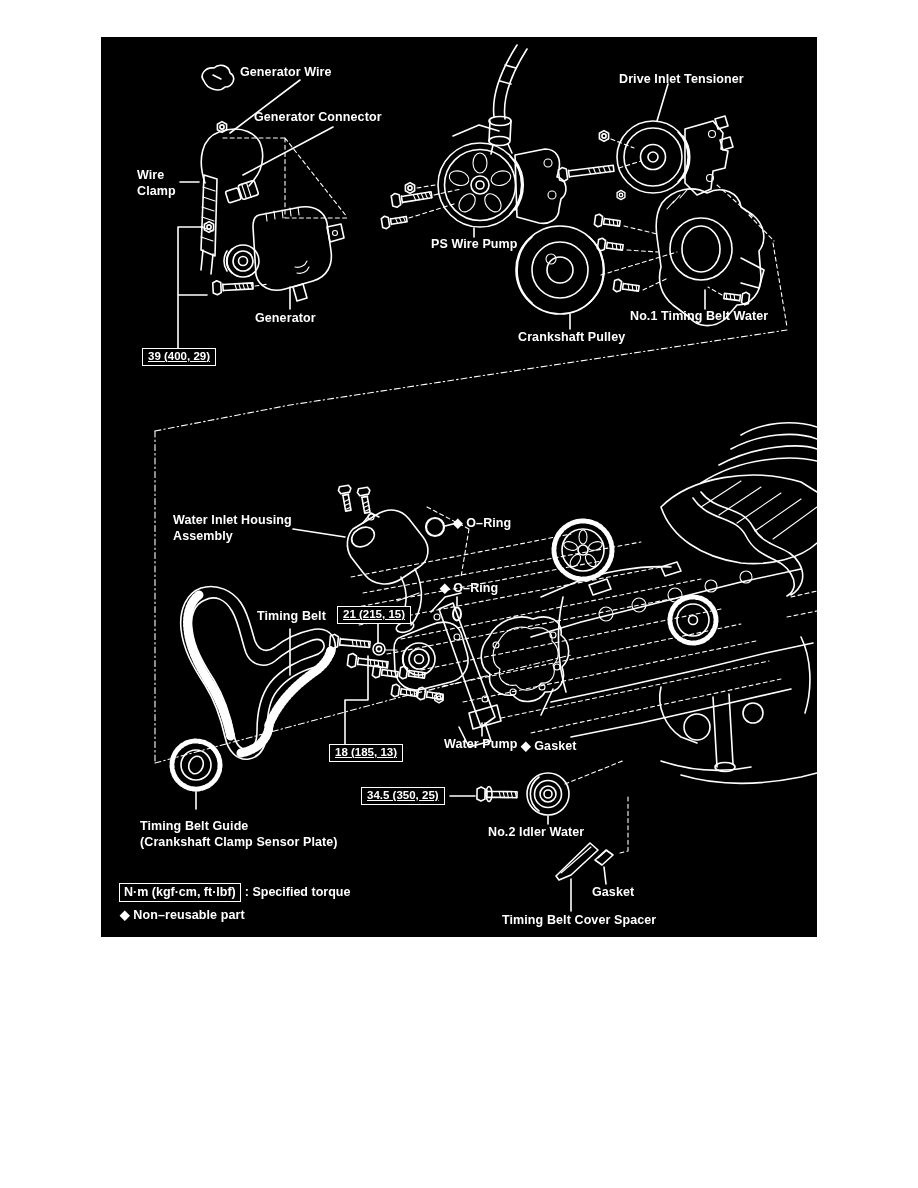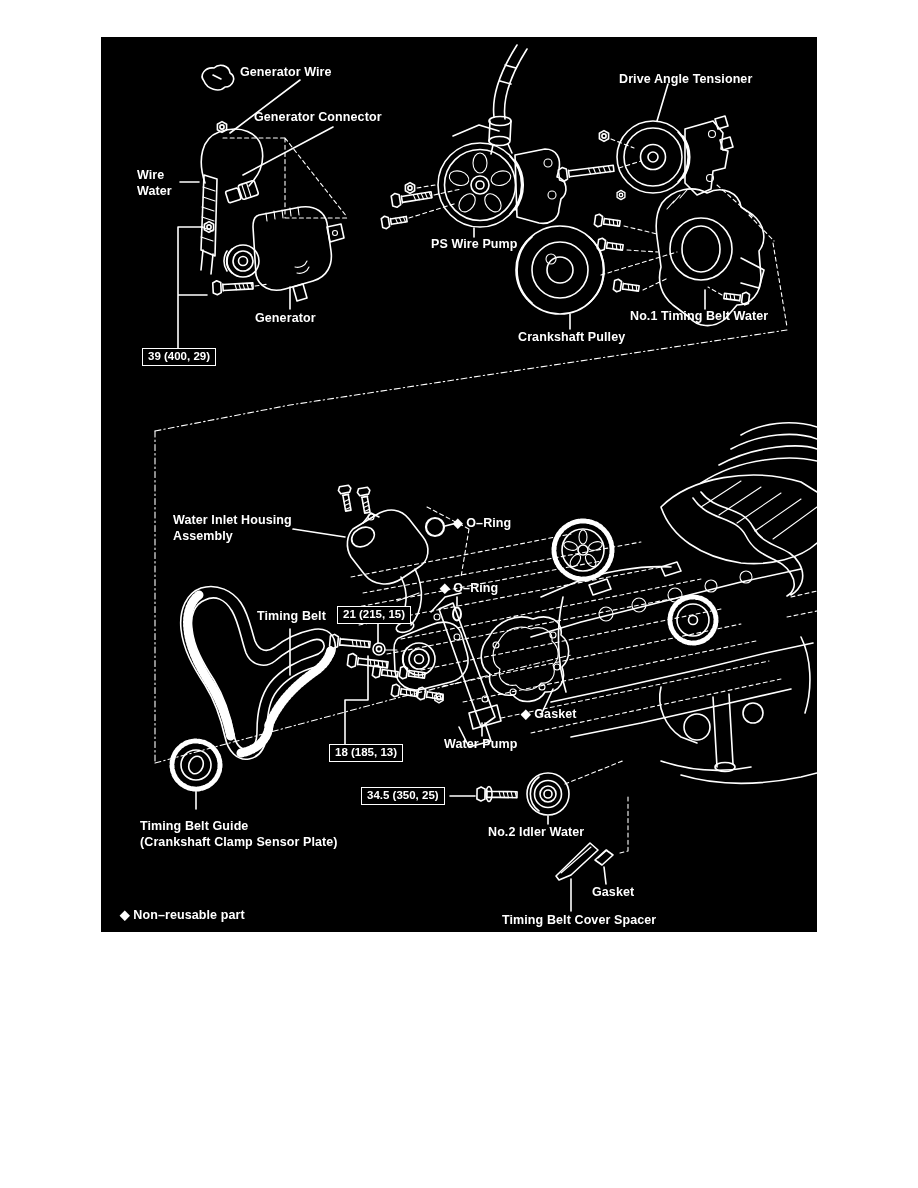--- a/index.html
+++ b/index.html
@@ -1,29 +1,29 @@
 <!DOCTYPE html>
 <html><head>
 <meta charset="utf-8">
 <style>
   html,body{margin:0;padding:0;background:#fff;}
-  .page{position:relative;width:918px;height:932px;background:#ffffff;overflow:hidden;
+  .page{position:relative;width:918px;height:1188px;background:#ffffff;overflow:hidden;
         font-family:"Liberation Sans",sans-serif;}
   .diagram{position:absolute;left:101px;top:37px;width:716px;height:900px;background:#000;}
   .diagram svg{position:absolute;left:0;top:0;}
   svg .s{stroke:#fff;fill:none;stroke-width:1.6;stroke-linecap:round;stroke-linejoin:round;}
   svg .thin{stroke-width:1.1;}
   svg .d{stroke-dasharray:4 3.2;stroke-width:1.1;}
   svg .dd{stroke-dasharray:6 3 1.5 3;stroke-width:1.1;}
   svg .teeth{stroke-width:5;stroke-dasharray:2.6 2.2;}
   svg .hatch{stroke-width:9;stroke-dasharray:1.6 2.1;}
   .lbl{position:absolute;color:#fff;font-size:12.5px;font-weight:bold;line-height:1.25;
        white-space:pre-line;letter-spacing:0.1px;}
   .torque-box{position:absolute;color:#fff;background:#000;border:1.6px solid #fff;
-       font-size:11.5px;font-weight:bold;padding:1px 5px;white-space:nowrap;line-height:1.2;}
+       font-size:11.5px;font-weight:bold;padding:1px 5px;white-space:nowrap;line-height:1.2;text-decoration:underline;}
   .legend-row{position:absolute;display:flex;align-items:center;color:#fff;
        font-size:12.5px;font-weight:bold;white-space:nowrap;}
   .legend-box{border:1.6px solid #fff;padding:0px 4px;margin-right:4px;line-height:1.35;}
 </style>
 </head>
 <body>
 
 <div class="page">
   <div class="diagram">
 
@@ -294,40 +294,44 @@
         <path d="M503,830 L505,847"></path>
         <path d="M455,839 L489,806 L497,813 L470,838 L458,843 Z"></path>
           <path class="thin" d="M460,836 L490,810"></path>
         <path d="M470,842 V874"></path>
       </g>
     </svg>
 
     <div class="lbl" style="left:139px;top:28px">Generator Wire</div>
     <div class="lbl" style="left:153px;top:73px">Generator Connector</div>
     <div class="lbl" style="left:36px;top:131px">Wire
-Water</div>
+Clamp</div>
     <div class="lbl" style="left:154px;top:274px">Generator</div>
     <div class="lbl" style="left:330px;top:200px">PS Wire Pump</div>
-    <div class="lbl" style="left:518px;top:35px">Drive Angle Tensioner</div>
+    <div class="lbl" style="left:518px;top:35px">Drive Inlet Tensioner</div>
     <div class="lbl" style="left:529px;top:272px">No.1 Timing Belt Water</div>
     <div class="lbl" style="left:417px;top:293px">Crankshaft Pulley</div>
     <div class="lbl" style="left:72px;top:476px">Water Inlet Housing
 Assembly</div>
     <div class="lbl" style="left:352px;top:479px">◆ O–Ring</div>
     <div class="lbl" style="left:339px;top:544px">◆ O–Ring</div>
     <div class="lbl" style="left:156px;top:572px">Timing Belt</div>
     <div class="lbl" style="left:343px;top:700px">Water Pump</div>
-    <div class="lbl" style="left:420px;top:670px">◆ Gasket</div>
+    <div class="lbl" style="left:420px;top:702px">◆ Gasket</div>
     <div class="lbl" style="left:387px;top:788px">No.2 Idler Water</div>
     <div class="lbl" style="left:39px;top:782px">Timing Belt Guide
 (Crankshaft Clamp Sensor Plate)</div>
     <div class="lbl" style="left:491px;top:848px">Gasket</div>
     <div class="lbl" style="left:401px;top:876px">Timing Belt Cover Spacer</div>
 
     <div class="torque-box" style="left:41px;top:311px">39 (400, 29)</div>
     <div class="torque-box" style="left:236px;top:569px">21 (215, 15)</div>
     <div class="torque-box" style="left:228px;top:707px">18 (185, 13)</div>
     <div class="torque-box" style="left:260px;top:750px">34.5 (350, 25)</div>
 
+    <div class="legend-row" style="left:18px;top:846px">
+      <span class="legend-box">N·m (kgf·cm, ft·lbf)</span>
+      <span>: Specified torque</span>
+    </div>
     <div class="lbl" style="left:19px;top:871px">◆ Non–reusable part</div>
 
   </div>
 </div>
 
 </body></html>

